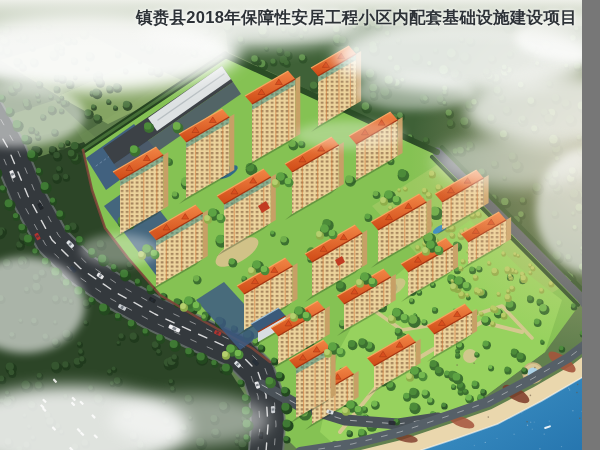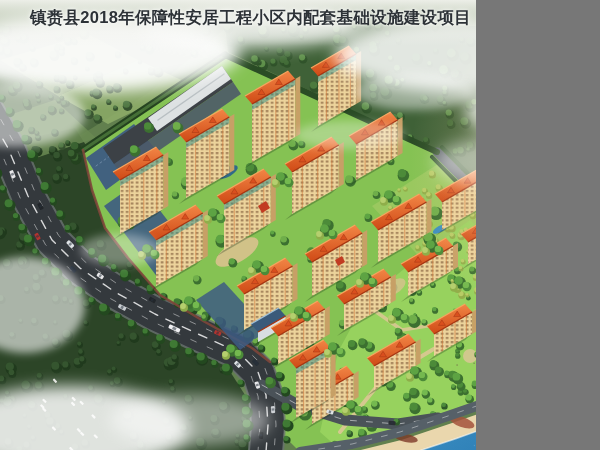--- a/index.html
+++ b/index.html
@@ -1,16 +1,16 @@
 <!DOCTYPE html>
 <html><head>
 <meta charset="utf-8">
 <style>
   html,body{margin:0;padding:0;background:#777;}
-  .stage{position:relative;width:476px;height:450px;overflow:hidden;background:#62804e;
+  .stage{position:relative;width:582px;height:450px;overflow:hidden;background:#62804e;
          font-family:"Liberation Sans","DejaVu Sans",sans-serif;}
   .stage svg{position:absolute;left:0;top:0;}
   .title{position:absolute;top:7px;right:5px;font-size:16.5px;font-weight:bold;
          color:#2d3237;letter-spacing:.3px;white-space:nowrap;
          text-shadow:0 0 3px rgba(255,255,255,.85),0 0 6px rgba(255,255,255,.6);}
 </style>
 </head>
 <body>
 
 <div class="stage">

